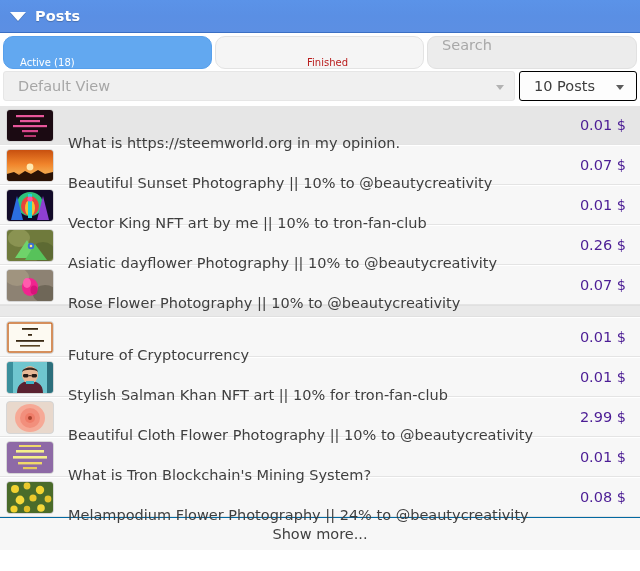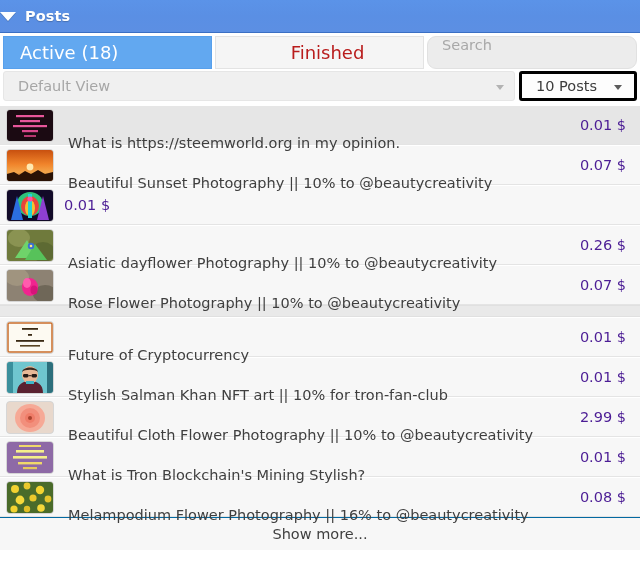--- a/index.html
+++ b/index.html
@@ -22,20 +22,21 @@
     position: relative;
   }
 
   
   .panel-header {
     height: 33px;
     background: linear-gradient(to bottom, #5b93e8 0%, #5a8fe4 50%, #5c8fe3 100%);
     border-bottom: 1px solid #3a6fc4;
     display: flex;
     align-items: center;
+    padding-left: 10px;
     box-sizing: border-box;
   }
   .caret-down {
     width: 0;
     height: 0;
     border-left: 8px solid transparent;
     border-right: 8px solid transparent;
     border-top: 9px solid #ffffff;
     margin-right: 9px;
     margin-top: 1px;
@@ -55,25 +56,25 @@
     align-items: stretch;
     height: 38px;
     background: #ffffff;
     padding: 3px 3px 2px 3px;
     box-sizing: border-box;
     gap: 3px;
   }
   .tab {
     flex: 0 0 auto;
     display: flex;
-    align-items: center;
+    align-items: flex-end;
     justify-content: flex-start;
-    font-size: 18px;
-    box-sizing: border-box;
-    border-radius: 0;
+    font-size: 10px;
+    box-sizing: border-box;
+    border-radius: 10px;
   }
   .tab-active {
     width: 209px;
     background: #62a8f0;
     color: #ffffff;
     padding-left: 16px;
     border: 1px solid #57a0ec;
   }
   .tab-inactive {
     width: 209px;
@@ -118,21 +119,21 @@
     padding: 0 10px 0 14px;
     box-sizing: border-box;
   }
   .view-select-label {
     color: #a6a6a6;
     font-size: 14.5px;
   }
   .count-select {
     flex: 0 0 118px;
     background: #fdfdfd;
-    border: 3px solid #000000;
+    border: 1px solid #000000;
     border-radius: 3px;
     display: flex;
     align-items: center;
     justify-content: space-between;
     padding: 0 12px 0 14px;
     box-sizing: border-box;
   }
   .count-select-label {
     color: #3d3d3d;
     font-size: 14.5px;
@@ -290,20 +291,21 @@
             <rect width="46" height="31" fill="#120a28"></rect>
             <ellipse cx="23" cy="14" rx="13" ry="12" fill="#2fc27a"></ellipse>
             <ellipse cx="23" cy="16" rx="9" ry="10" fill="#e8443a"></ellipse>
             <ellipse cx="23" cy="18" rx="5" ry="8" fill="#f2c230"></ellipse>
             <path d="M4,30 L10,6 L16,30 Z" fill="#2b6ee0"></path>
             <path d="M42,30 L36,6 L30,30 Z" fill="#8e3fd1"></path>
             <rect x="21" y="4" width="4" height="24" fill="#21d4d4"></rect>
             <circle cx="23" cy="9" r="2.6" fill="#ff4fa0"></circle>
           </svg>
         </div>
+        <div class="post-title">Vector King NFT art by me || 10% to tron-fan-club</div>
         <div class="post-value">0.01 $</div>
       </div>
 
       <div class="post-row">
         <div class="thumb">
           <svg viewBox="0 0 46 31" preserveAspectRatio="none">
             <rect width="46" height="31" fill="#6f7a3c"></rect>
             <ellipse cx="12" cy="8" rx="11" ry="9" fill="#8a9352"></ellipse>
             <ellipse cx="36" cy="22" rx="12" ry="10" fill="#5d6a33"></ellipse>
             <path d="M8,28 L20,10 L30,28 Z" fill="#6fd36a"></path>
@@ -389,40 +391,40 @@
         <div class="thumb">
           <svg viewBox="0 0 46 31" preserveAspectRatio="none">
             <rect width="46" height="31" fill="#8e6aa6"></rect>
             <rect x="12" y="3" width="22" height="2" fill="#f0d96a"></rect>
             <rect x="9" y="8" width="28" height="2.6" fill="#f5ef8a"></rect>
             <rect x="6" y="14" width="34" height="2.6" fill="#f5ef8a"></rect>
             <rect x="11" y="20" width="24" height="2.4" fill="#f0d96a"></rect>
             <rect x="16" y="25" width="14" height="2.2" fill="#e6c95c"></rect>
           </svg>
         </div>
-        <div class="post-title">What is Tron Blockchain's Mining Stylish?</div>
+        <div class="post-title">What is Tron Blockchain's Mining System?</div>
         <div class="post-value">0.01 $</div>
       </div>
 
       <div class="post-row">
         <div class="thumb">
           <svg viewBox="0 0 46 31" preserveAspectRatio="none">
             <rect width="46" height="31" fill="#4a6b2a"></rect>
             <circle cx="8" cy="7" r="4" fill="#f2d230"></circle>
             <circle cx="20" cy="4" r="3.4" fill="#eac82c"></circle>
             <circle cx="33" cy="8" r="4.2" fill="#f2d230"></circle>
             <circle cx="41" cy="17" r="3.4" fill="#e6c42a"></circle>
             <circle cx="13" cy="18" r="4.4" fill="#f5d83a"></circle>
             <circle cx="26" cy="16" r="3.6" fill="#eac82c"></circle>
             <circle cx="7" cy="27" r="3.6" fill="#f2d230"></circle>
             <circle cx="20" cy="27" r="3.2" fill="#e0be26"></circle>
             <circle cx="34" cy="26" r="3.8" fill="#f5d83a"></circle>
           </svg>
         </div>
-        <div class="post-title">Melampodium Flower Photography || 16% to @beautycreativity</div>
+        <div class="post-title">Melampodium Flower Photography || 24% to @beautycreativity</div>
         <div class="post-value">0.08 $</div>
       </div>
 
     </div>
 
     <div class="show-more">
       <span>Show more...</span>
     </div>
 
   </div>

